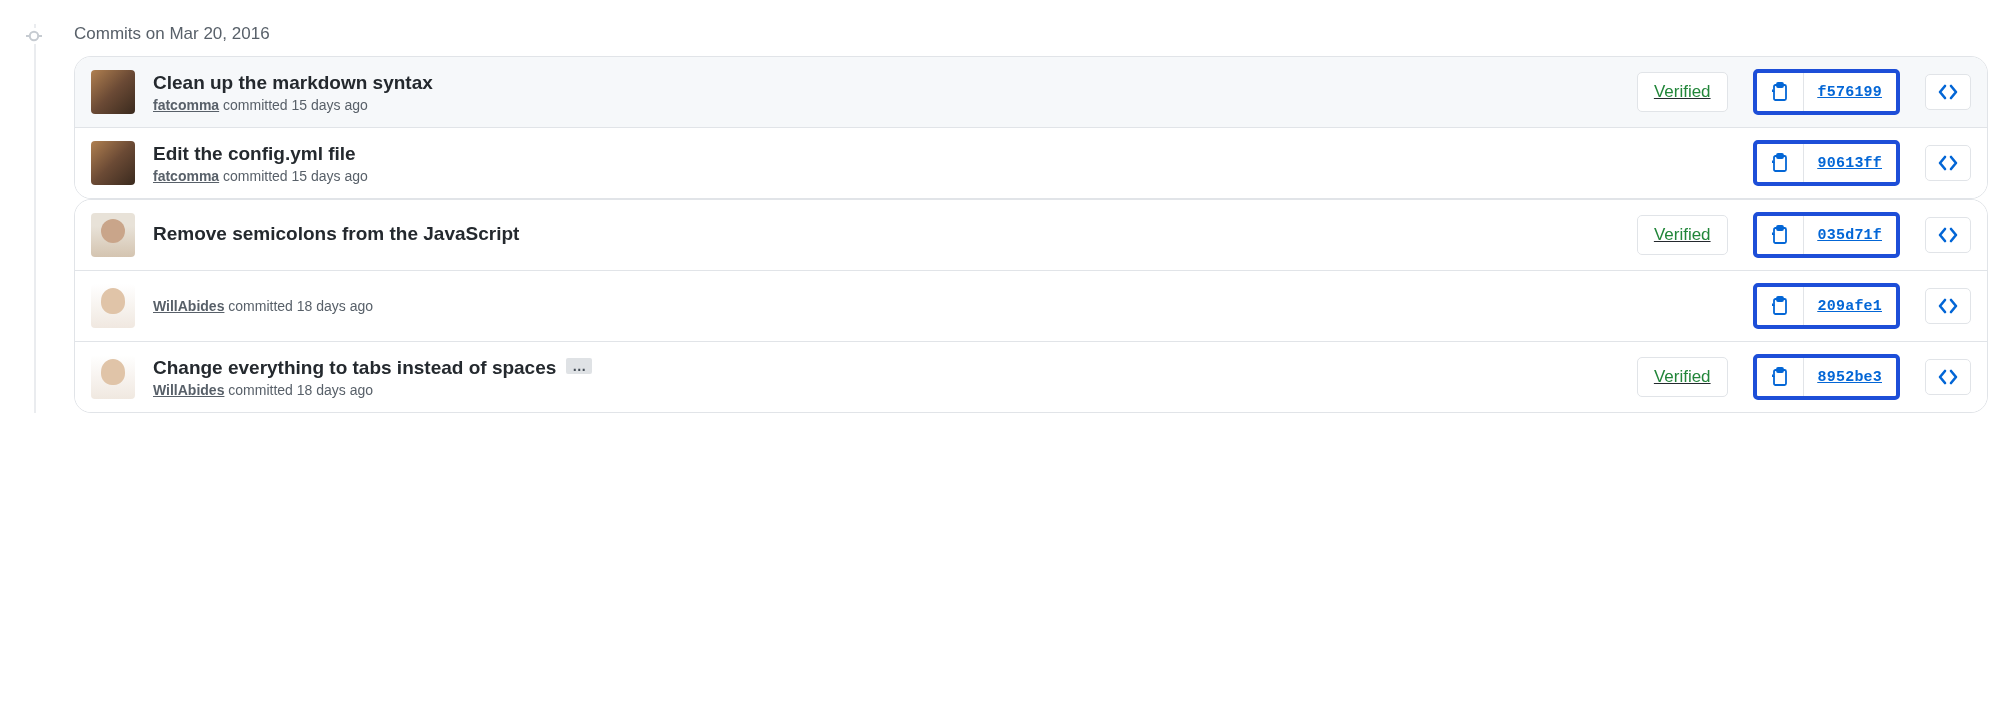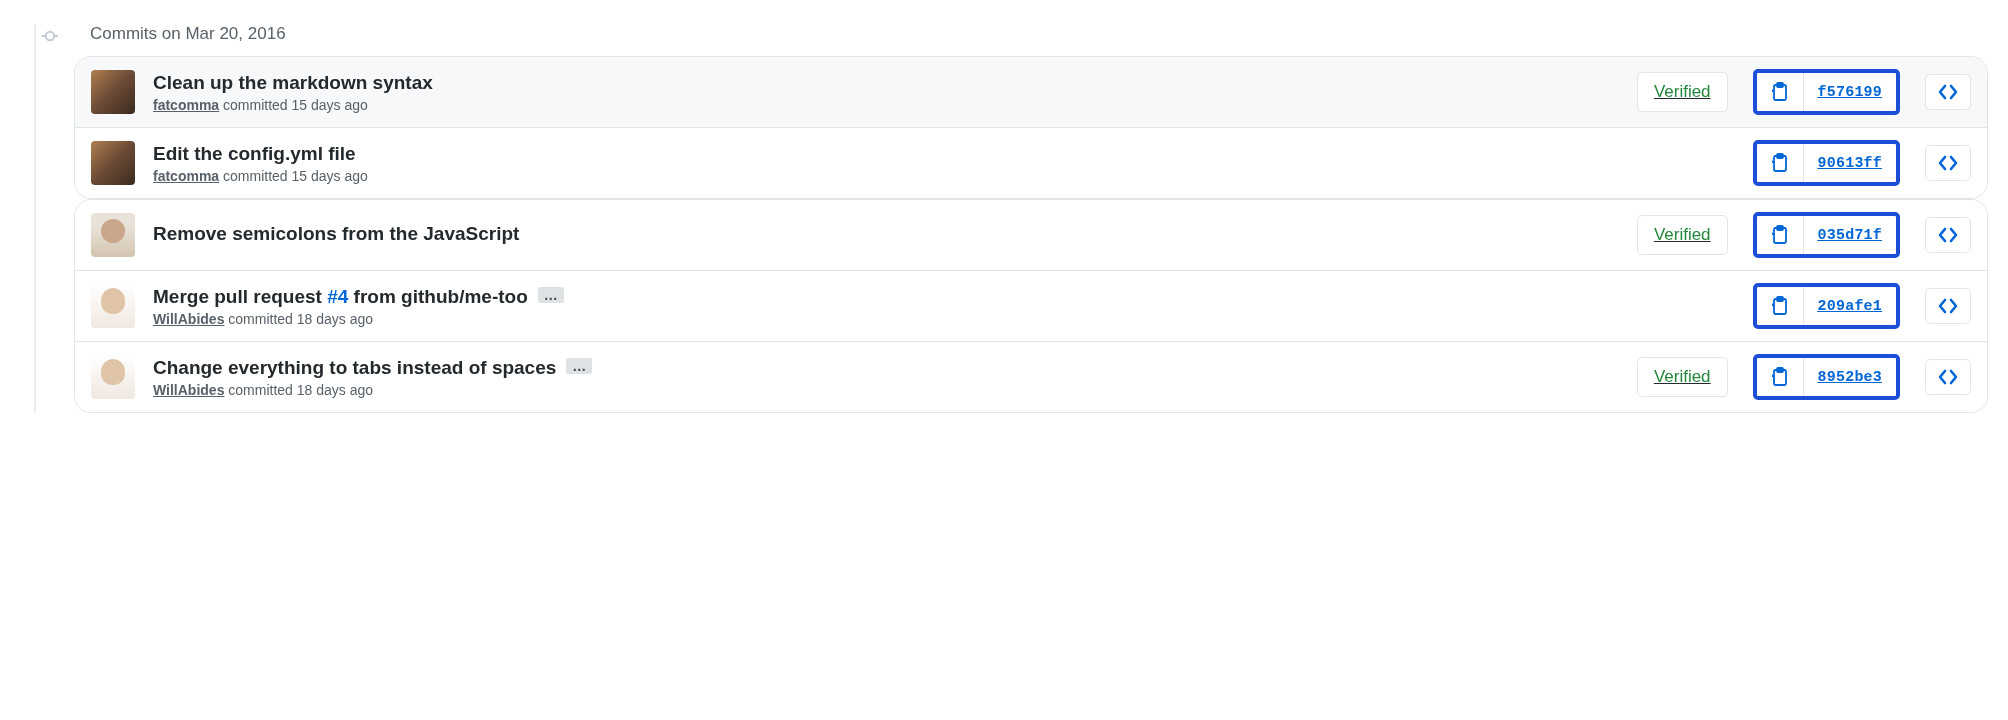--- a/index.html
+++ b/index.html
@@ -18,21 +18,21 @@
   .timeline-line {
     position: absolute;
     left: 14px;
     top: 0;
     bottom: 0;
     width: 2px;
     background: #eaecef;
   }
   .group-header {
     position: relative;
-    margin: 0 0 12px 16px;
+    margin: 0 0 12px 0;
     color: #586069;
     font-size: 17px;
     font-weight: 400;
   }
   .group-header.first { margin-top: 4px; }
   .group-header.second { margin-top: 22px; }
   .timeline-node {
     position: absolute;
     left: -48px;
     top: 4px;
@@ -256,21 +256,20 @@
                   <path d="M7 2 L2 8 L7 14" fill="none" stroke="#0366d6" stroke-width="2.6" stroke-linecap="round" stroke-linejoin="round"></path>
                   <path d="M13 2 L18 8 L13 14" fill="none" stroke="#0366d6" stroke-width="2.6" stroke-linecap="round" stroke-linejoin="round"></path>
                 </svg>
               </span>
             </a>
           </div>
         </div>
         <div class="commit-row">
           <div class="avatar willabides"></div>
           <div class="commit-main">
-            <div class="commit-title"><a href="#"><span>Merge pull request </span><span class="pr-link">#4</span><span> from github/me-too</span></a><button class="ellipsis-btn">…</button></div>
             <div class="commit-meta"><a href="#" class="author">WillAbides</a> <span>committed 18 days ago</span></div>
           </div>
           <div class="actions">
             <div class="btn-group">
               <button class="seg">
                 <span>
                   <svg width="18" height="20" viewBox="0 0 18 20">
                     <rect x="3" y="3" width="12" height="15" rx="1.5" fill="none" stroke="#0366d6" stroke-width="1.8"></rect>
                     <rect x="6" y="1" width="6" height="4" rx="1" fill="none" stroke="#0366d6" stroke-width="1.8"></rect>
                     <path d="M3 10 l-2 0 l0 -3 l3 3" fill="#0366d6"></path>

